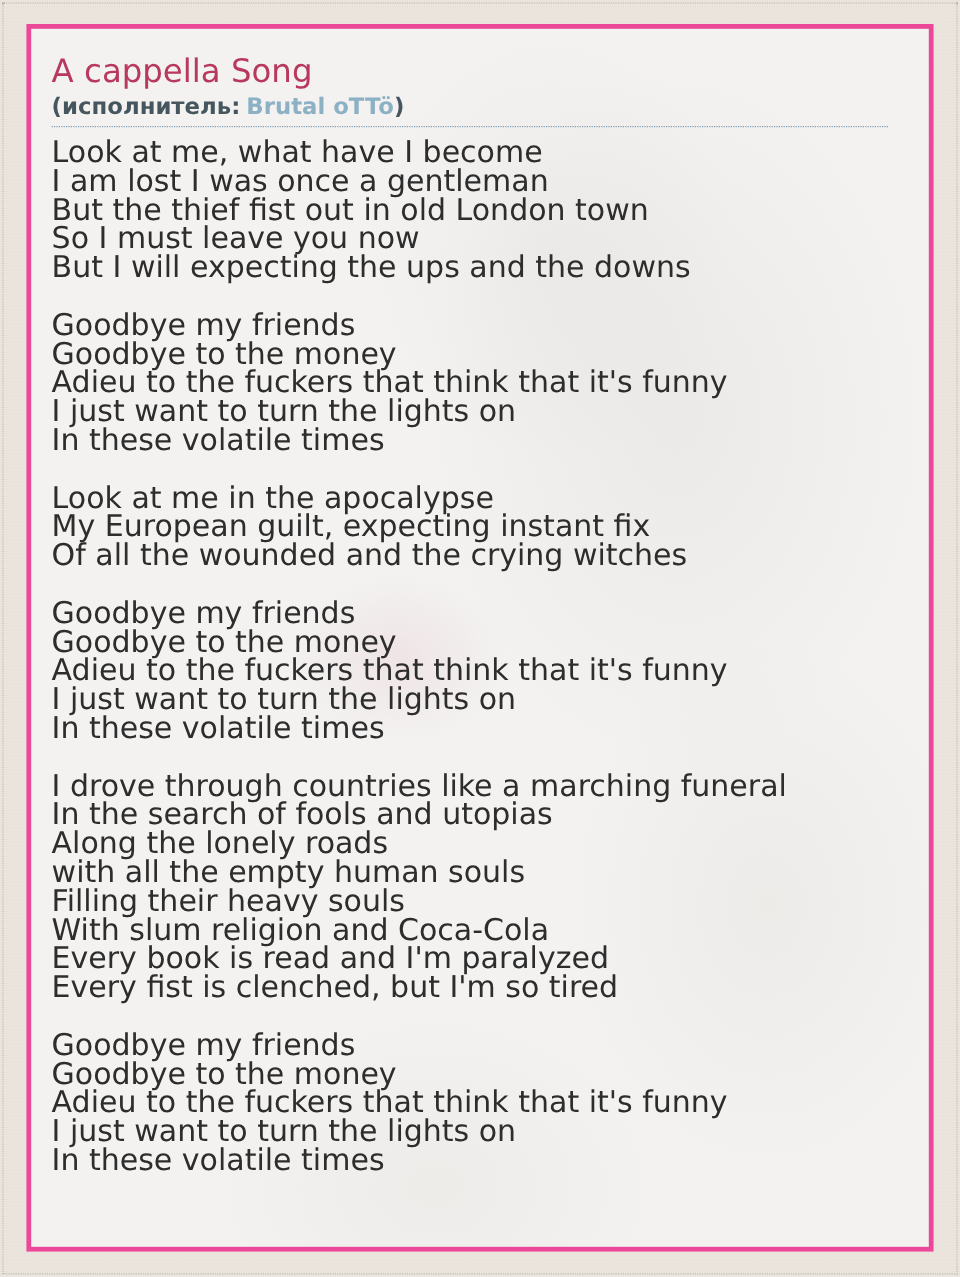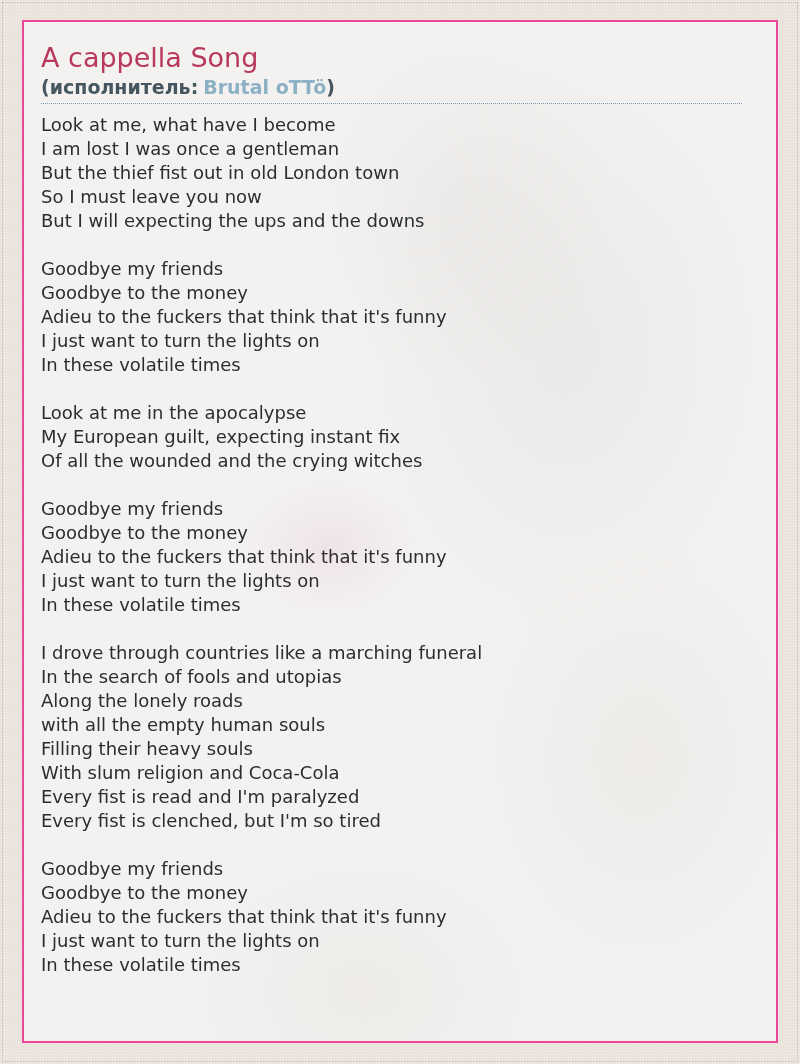--- a/index.html
+++ b/index.html
@@ -22,21 +22,21 @@
     border: 1px dotted #c3bab0;
     pointer-events: none;
   }
   .card {
     position: absolute;
     left: 22px;
     right: 22px;
     top: 20px;
     bottom: 21px;
     background-color: #f3f2f1;
-    border: 2px solid #ec4899;
+    border: 4px solid #ec4899;
     box-sizing: border-box;
     padding: 20px 34px 28px 17px;
   }
   
   .card::before {
     content: "";
     position: absolute;
     inset: 0;
     pointer-events: none;
     background-image:
@@ -65,21 +65,21 @@
     line-height: 22px;
     color: var(--artist-label-color, #45565e);
     font-weight: bold;
   }
   .artist-link {
     color: var(--artist-link-color, #8cb0c4);
     text-decoration: none;
     margin-left: 5px;
   }
   .lyrics {
-    font-size: 18px;
+    font-size: 25px;
     line-height: 24px;
     color: var(--lyrics-color, #2d2d2d);
   }
   .stanza { margin: 0 0 24px 0; }
   .stanza:last-child { margin-bottom: 0; }
   .line { white-space: pre-wrap; }
 </style>
 </head>
 <body>
 
@@ -119,21 +119,21 @@
           <div class="line">I just want to turn the lights on</div>
           <div class="line">In these volatile times</div>
         </div>
         <div class="stanza">
           <div class="line">I drove through countries like a marching funeral</div>
           <div class="line">In the search of fools and utopias</div>
           <div class="line">Along the lonely roads</div>
           <div class="line">with all the empty human souls</div>
           <div class="line">Filling their heavy souls</div>
           <div class="line">With slum religion and Coca-Cola</div>
-          <div class="line">Every fist is read and I'm paralyzed</div>
+          <div class="line">Every book is read and I'm paralyzed</div>
           <div class="line">Every fist is clenched, but I'm so tired</div>
         </div>
         <div class="stanza">
           <div class="line">Goodbye my friends</div>
           <div class="line">Goodbye to the money</div>
           <div class="line">Adieu to the fuckers that think that it's funny</div>
           <div class="line">I just want to turn the lights on</div>
           <div class="line">In these volatile times</div>
         </div>
       </div>

